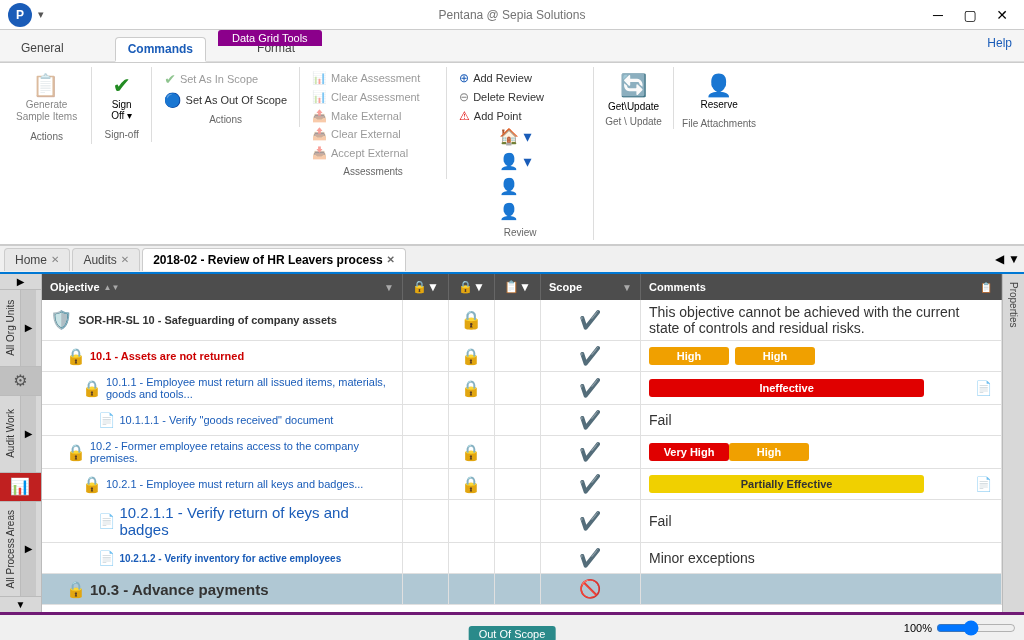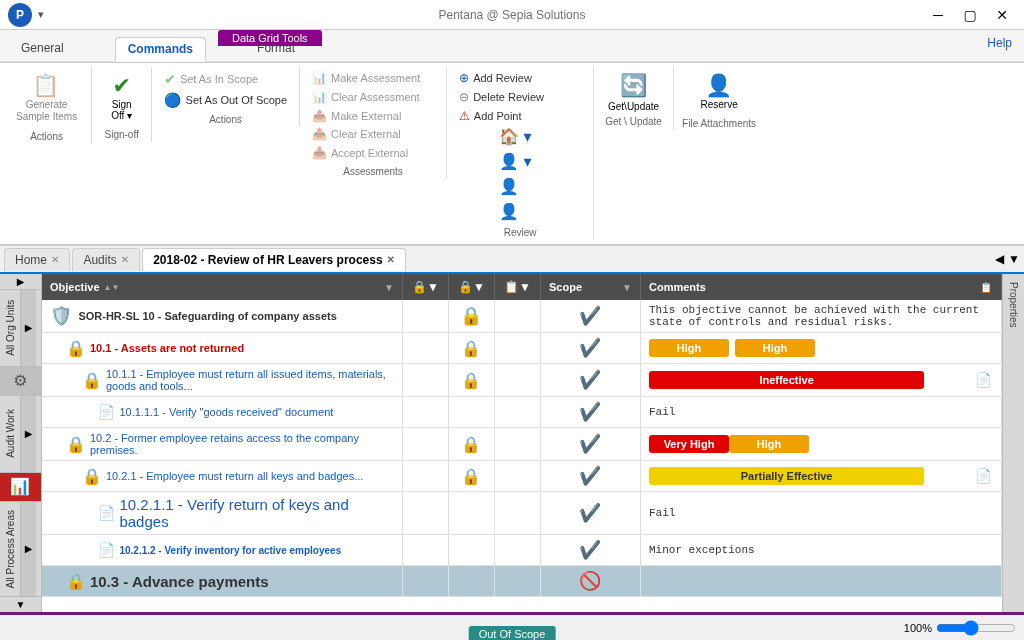--- a/index.html
+++ b/index.html
@@ -44,21 +44,21 @@
     .grid-cell { padding: 4px 8px; border-right: 1px solid #e0e0e0; display: flex; align-items: center; }
     .grid-cell.scope-cell { justify-content: center; }
 
     
     .badge { border-radius: 3px; padding: 3px 12px; font-size: 11px; font-weight: 700; color: white; text-align: center; min-width: 80px; display: inline-block; }
     .badge-high { background: #f0a000; }
     .badge-very-high { background: #e00000; }
     .badge-ineffective { background: #e00000; }
     .badge-partially { background: #f0d000; color: #333; }
 
-    .comments-text { font-size: 11px; color: #333; font-family: Liberation Mono, monospace; }
+    .comments-text { font-size: 14px; color: #333; }
     .doc-icon { font-size: 14px; color: #999; cursor: pointer; }
 
     
     .status-bar { background: #f0f0f0; border-top: 3px solid #701a75; height: 28px; display: flex; align-items: center; justify-content: space-between; padding: 0 8px; font-size: 11px; }
     .out-of-scope-badge { background: #2a8a8a; color: white; padding: 2px 10px; border-radius: 3px; font-size: 11px; }
     .zoom-area { display: flex; align-items: center; gap: 4px; }
     .zoom-slider { width: 80px; }
 
     
     .ribbon-top { position: relative; height: 32px; background: #f5f5f5; border-bottom: 1px solid #ddd; display: flex; align-items: flex-end; }

